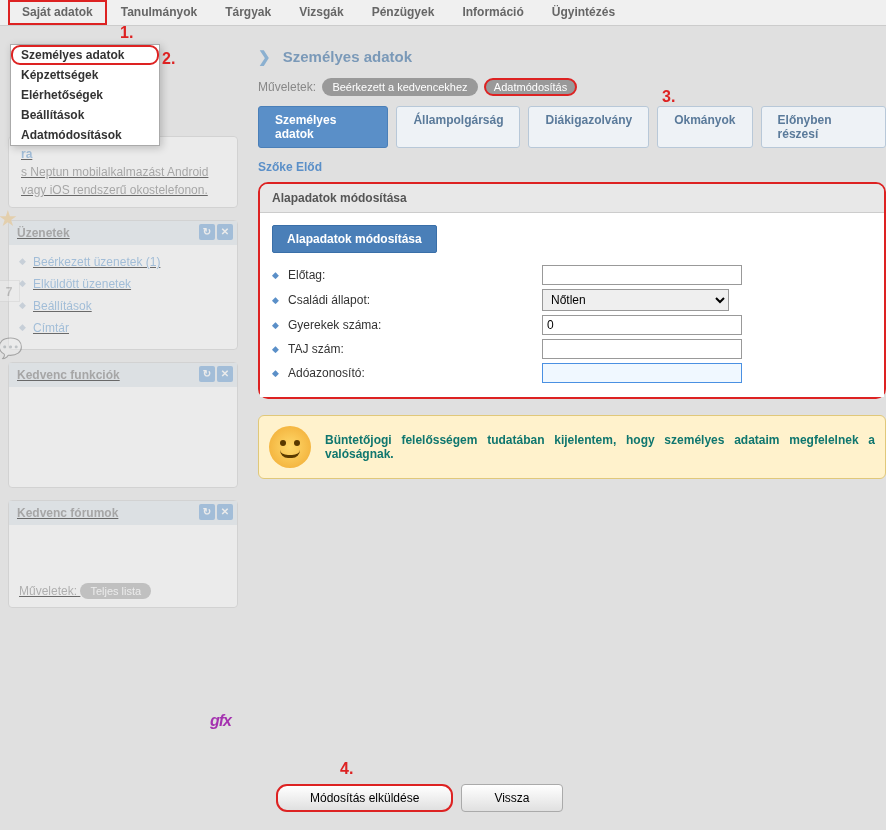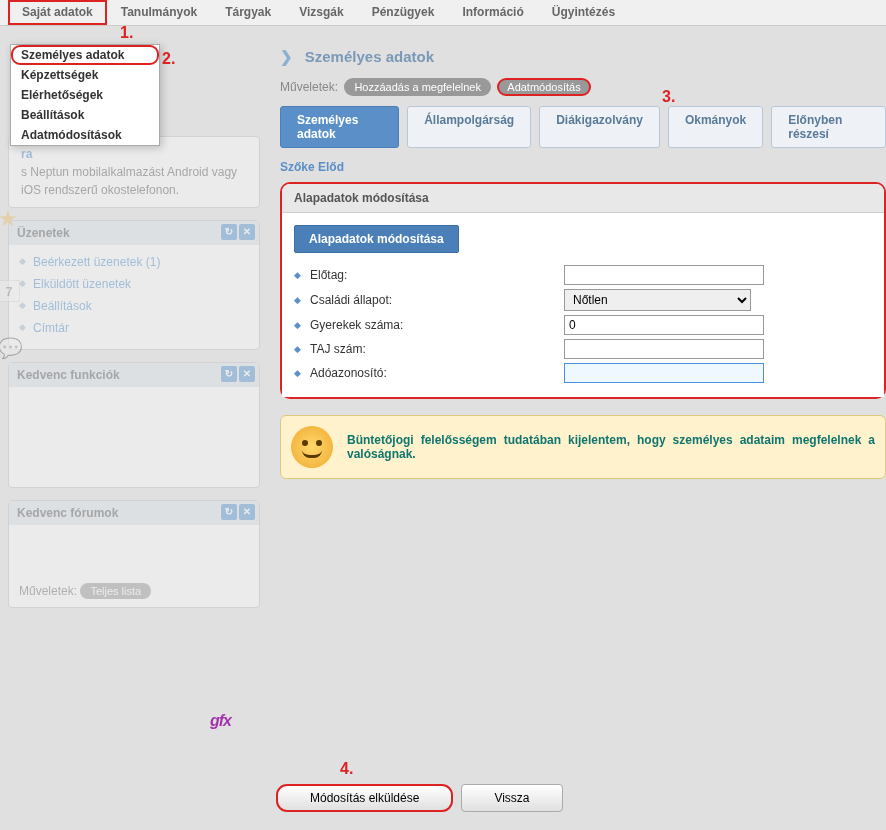--- a/index.html
+++ b/index.html
@@ -66,23 +66,24 @@
     .dropdown-item.first {
       border: 2px solid #d22;
       border-radius: 9px;
       padding: 1px 8px;
     }
     .main-layout {
       display: flex;
       position: relative;
     }
     .sidebar {
-      width: 260px;
+      width: 238px;
       padding: 10px 0 0 8px;
       opacity: 0.6;
+      text-decoration: underline;
     }
     .side-widget {
       background: #fff;
       border: 1px solid #ccc;
       border-radius: 4px;
       margin-bottom: 12px;
     }
     .side-widget-header {
       background: #e0e8f0;
       padding: 5px 8px;
@@ -456,21 +457,21 @@
   </div>
 
   <div class="content">
     <div class="breadcrumb">
       <span class="chevron">❯</span>
       <span>Személyes adatok</span>
     </div>
 
     <div class="ops-row">
       <span>Műveletek:</span>
-      <button class="pill-btn">Hozzáadás a megfelelnek</button>
+      <button class="pill-btn">Beérkezett a kedvencekhez</button>
       <button class="pill-btn highlighted">Adatmódosítás</button>
     </div>
 
     <div class="tab-row">
       <div class="tab active">Személyes adatok</div>
       <div class="tab">Állampolgárság</div>
       <div class="tab">Diákigazolvány</div>
       <div class="tab">Okmányok</div>
       <div class="tab">Előnyben részesí</div>
     </div>

